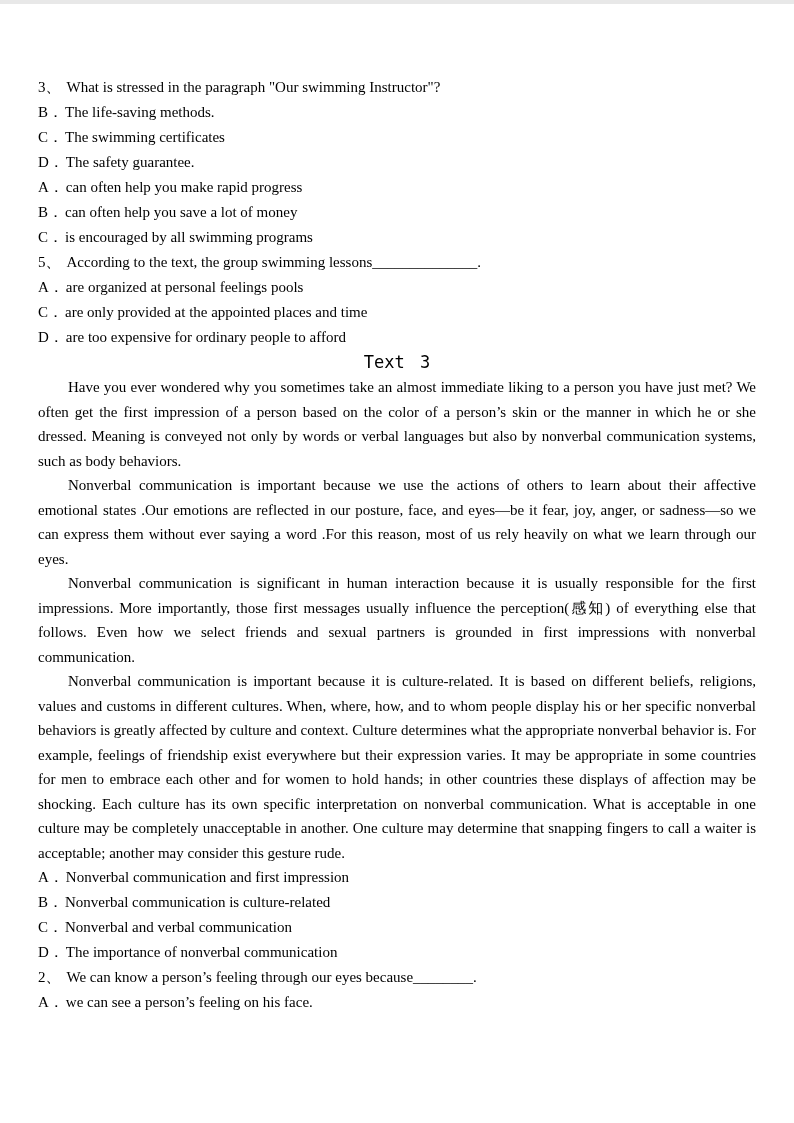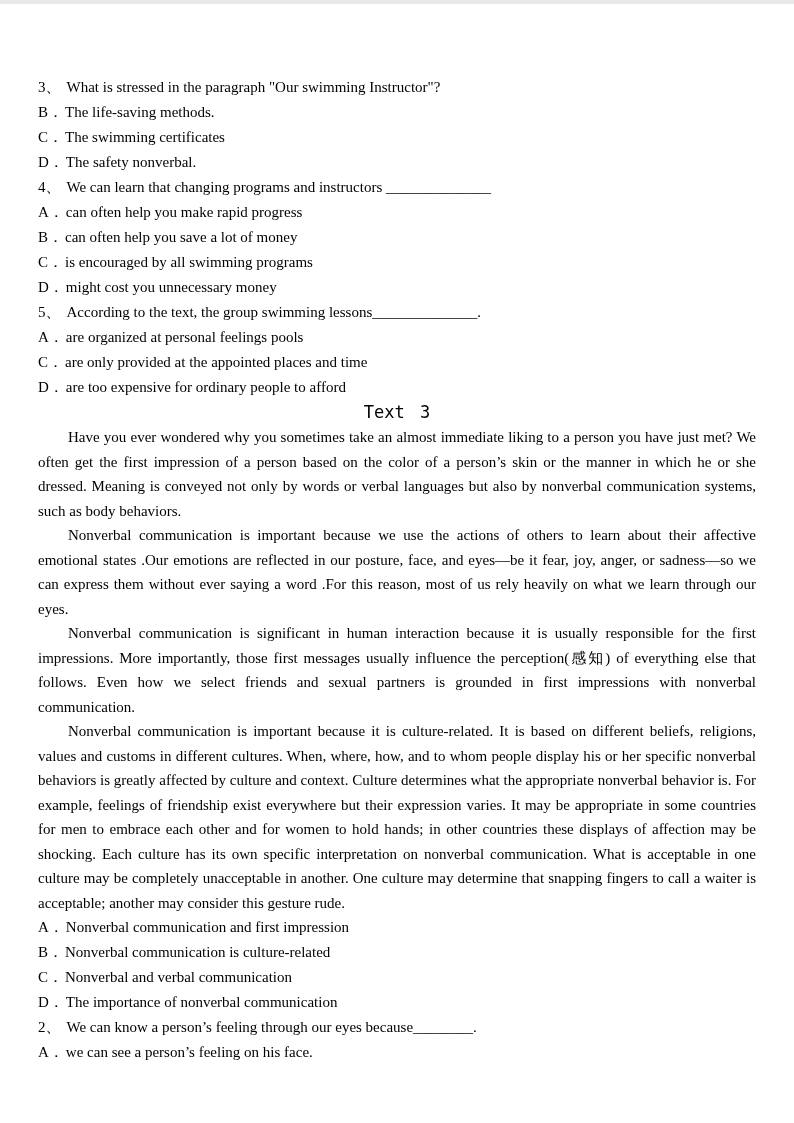--- a/index.html
+++ b/index.html
@@ -46,37 +46,31 @@
     <div class="line">
       <span class="num">3、</span><span>What is stressed in the paragraph "Our swimming Instructor"?</span>
     </div>
     <div class="line">
       <span class="olabel">B．</span><span>The life-saving methods.</span>
     </div>
     <div class="line">
       <span class="olabel">C．</span><span>The swimming certificates</span>
     </div>
     <div class="line">
-      <span class="olabel">D．</span><span>The safety nonverbal.</span>
+      <span class="olabel">D．</span><span>The safety guarantee.</span>
     </div>
 
-    <div class="line">
-      <span class="num">4、</span><span>We can learn that changing programs and instructors ______________</span>
-    </div>
     <div class="line">
       <span class="olabel">A．</span><span>can often help you make rapid progress</span>
     </div>
     <div class="line">
       <span class="olabel">B．</span><span>can often help you save a lot of money</span>
     </div>
     <div class="line">
       <span class="olabel">C．</span><span>is encouraged by all swimming programs</span>
-    </div>
-    <div class="line">
-      <span class="olabel">D．</span><span>might cost you unnecessary money</span>
     </div>
 
     <div class="line">
       <span class="num">5、</span><span>According to the text, the group swimming lessons______________.</span>
     </div>
     <div class="line">
       <span class="olabel">A．</span><span>are organized at personal feelings pools</span>
     </div>
     <div class="line">
       <span class="olabel">C．</span><span>are only provided at the appointed places and time</span>

